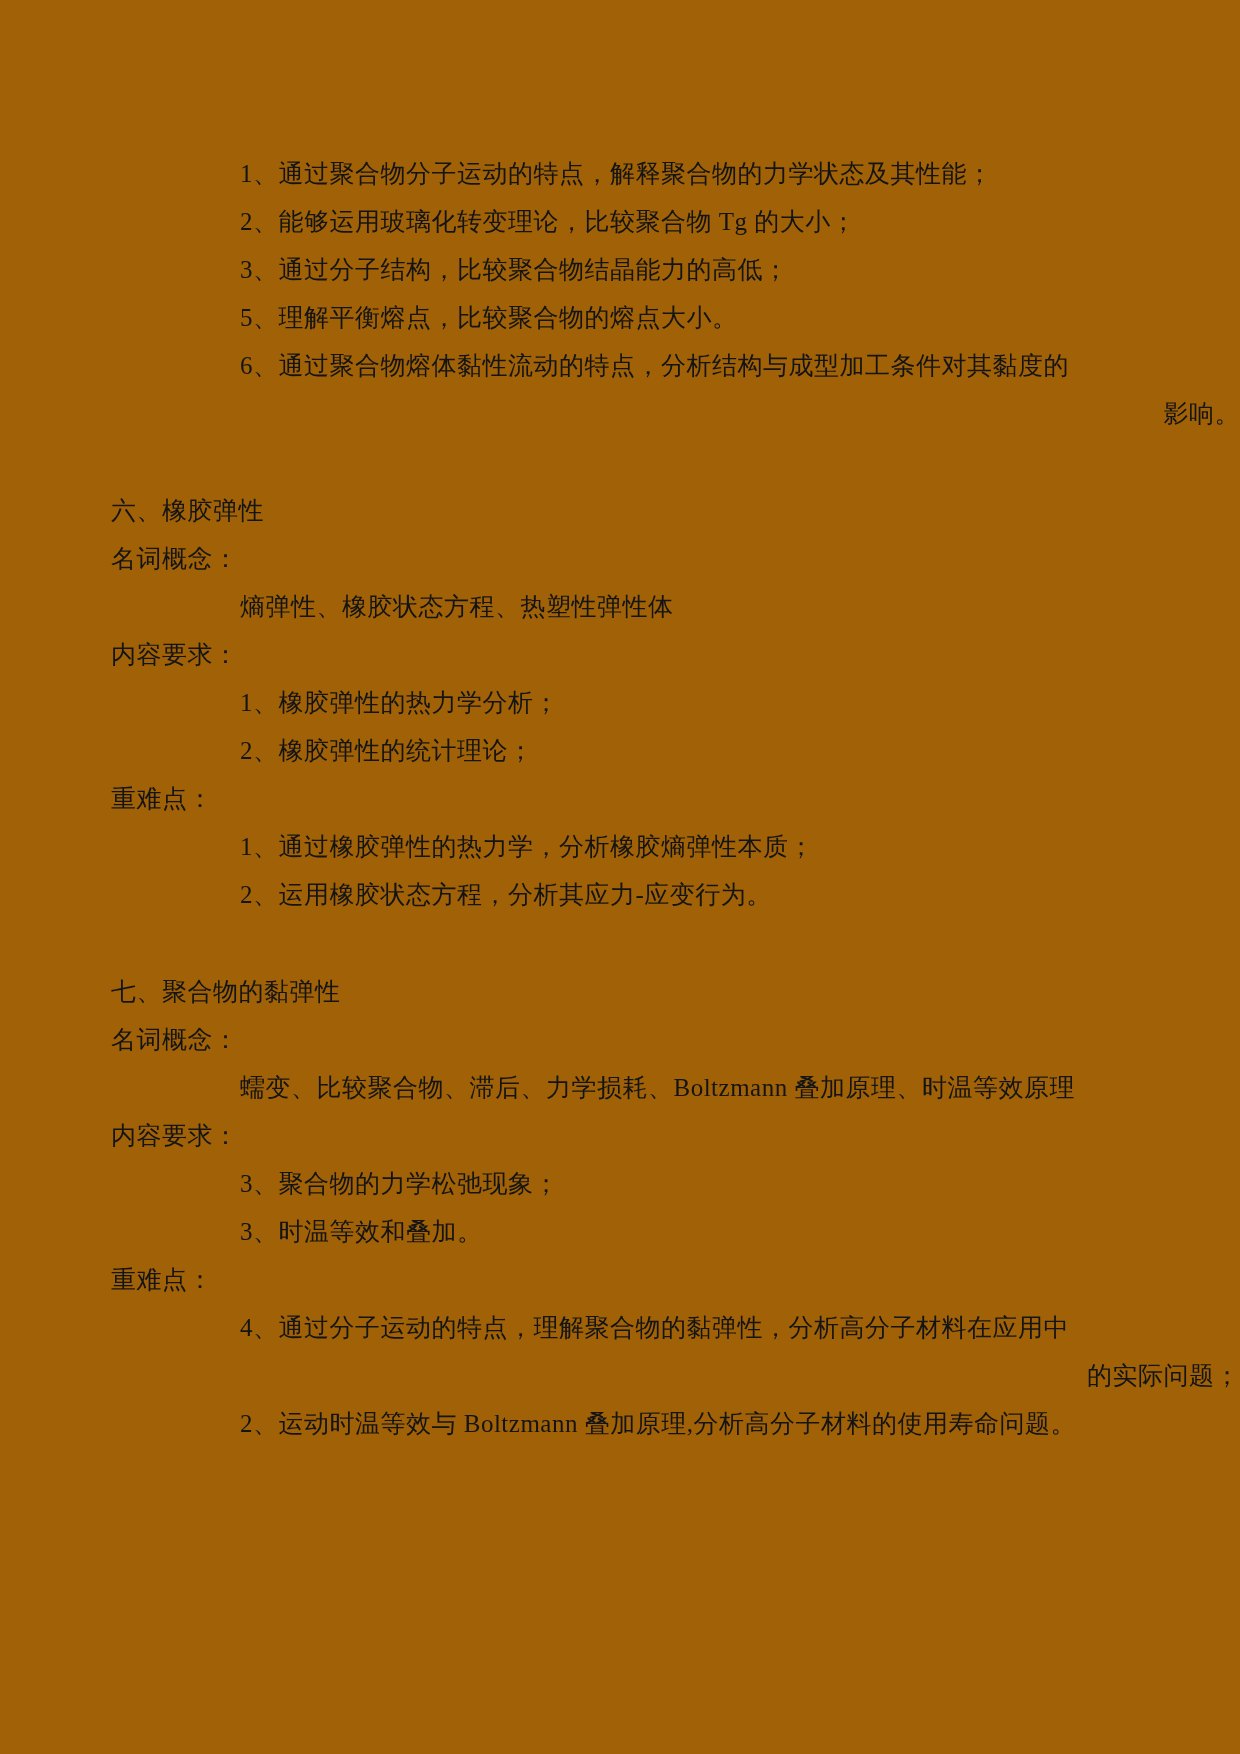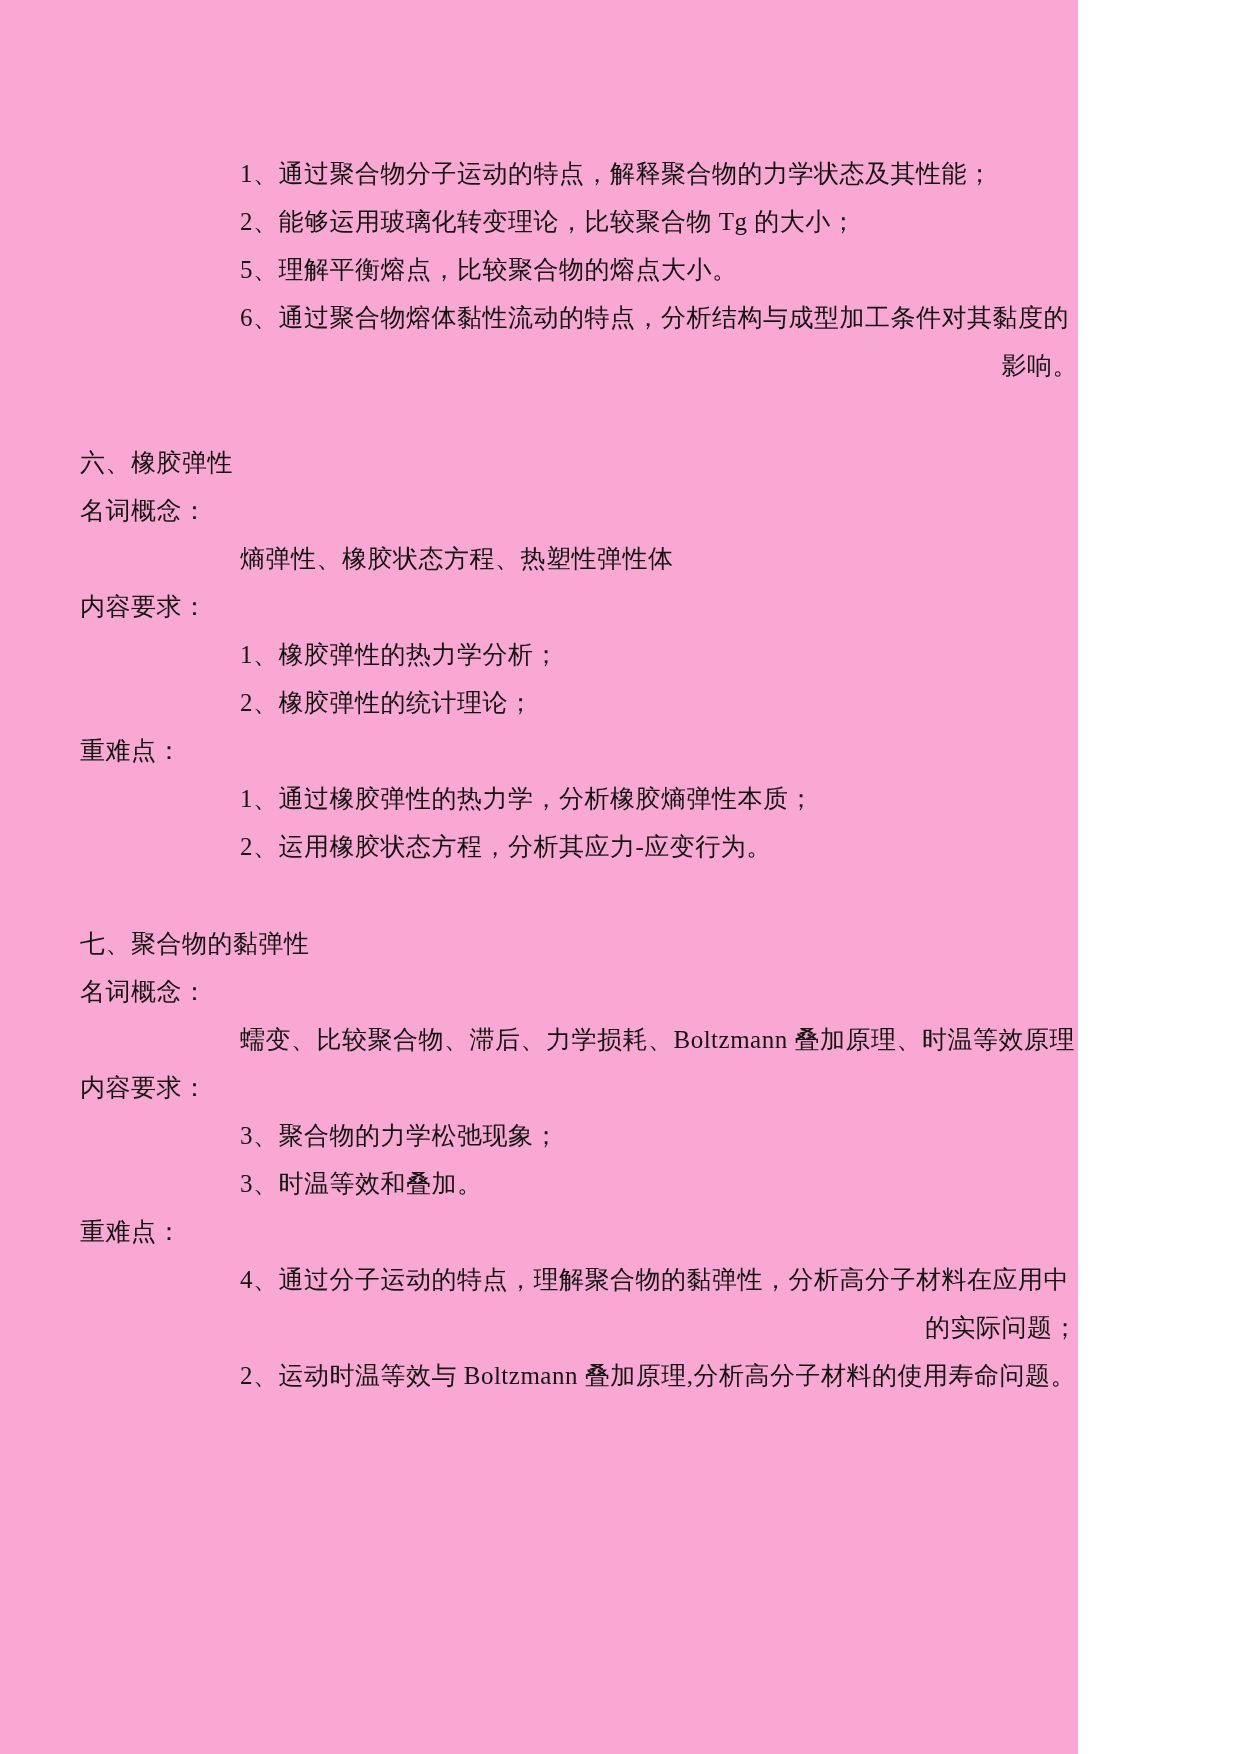--- a/index.html
+++ b/index.html
@@ -9,36 +9,36 @@
   }
   body {
     width: 1240px;
     height: 1754px;
     overflow: hidden;
     font-family: "Liberation Serif", "DejaVu Serif", serif;
     color: #141414;
   }
   .page {
     position: relative;
-    width: 1078px;
+    width: 1240px;
     height: 1754px;
     box-sizing: border-box;
     padding-top: 150px;
-    background: #f9a8d4;
+    background: #a16207;
   }
   .line {
     font-size: 25px;
     line-height: 48px;
     white-space: pre;
     letter-spacing: 0.5px;
     font-weight: 500;
   }
   
   .kind-heading, .kind-label {
-    margin-left: 80px;
+    margin-left: 111px;
   }
   
   .kind-item, .kind-term {
     margin-left: 240px;
   }
   
   .kind-cont {
     margin-left: 276px;
     text-align: right;
   }
@@ -47,20 +47,21 @@
     height: 49px;
   }
 </style>
 </head>
 <body>
 
 <div class="page">
   <div>
       <div class="line kind-item">1、通过聚合物分子运动的特点，解释聚合物的力学状态及其性能；</div>
       <div class="line kind-item">2、能够运用玻璃化转变理论，比较聚合物 Tg 的大小；</div>
+      <div class="line kind-item">3、通过分子结构，比较聚合物结晶能力的高低；</div>
       <div class="line kind-item">5、理解平衡熔点，比较聚合物的熔点大小。</div>
       <div class="line kind-item">6、通过聚合物熔体黏性流动的特点，分析结构与成型加工条件对其黏度的</div>
       <div class="line kind-cont">影响。</div>
       <div class="line kind-spacer"></div>
       <div class="line kind-heading">六、橡胶弹性</div>
       <div class="line kind-label">名词概念：</div>
       <div class="line kind-term">熵弹性、橡胶状态方程、热塑性弹性体</div>
       <div class="line kind-label">内容要求：</div>
       <div class="line kind-item">1、橡胶弹性的热力学分析；</div>
       <div class="line kind-item">2、橡胶弹性的统计理论；</div>

